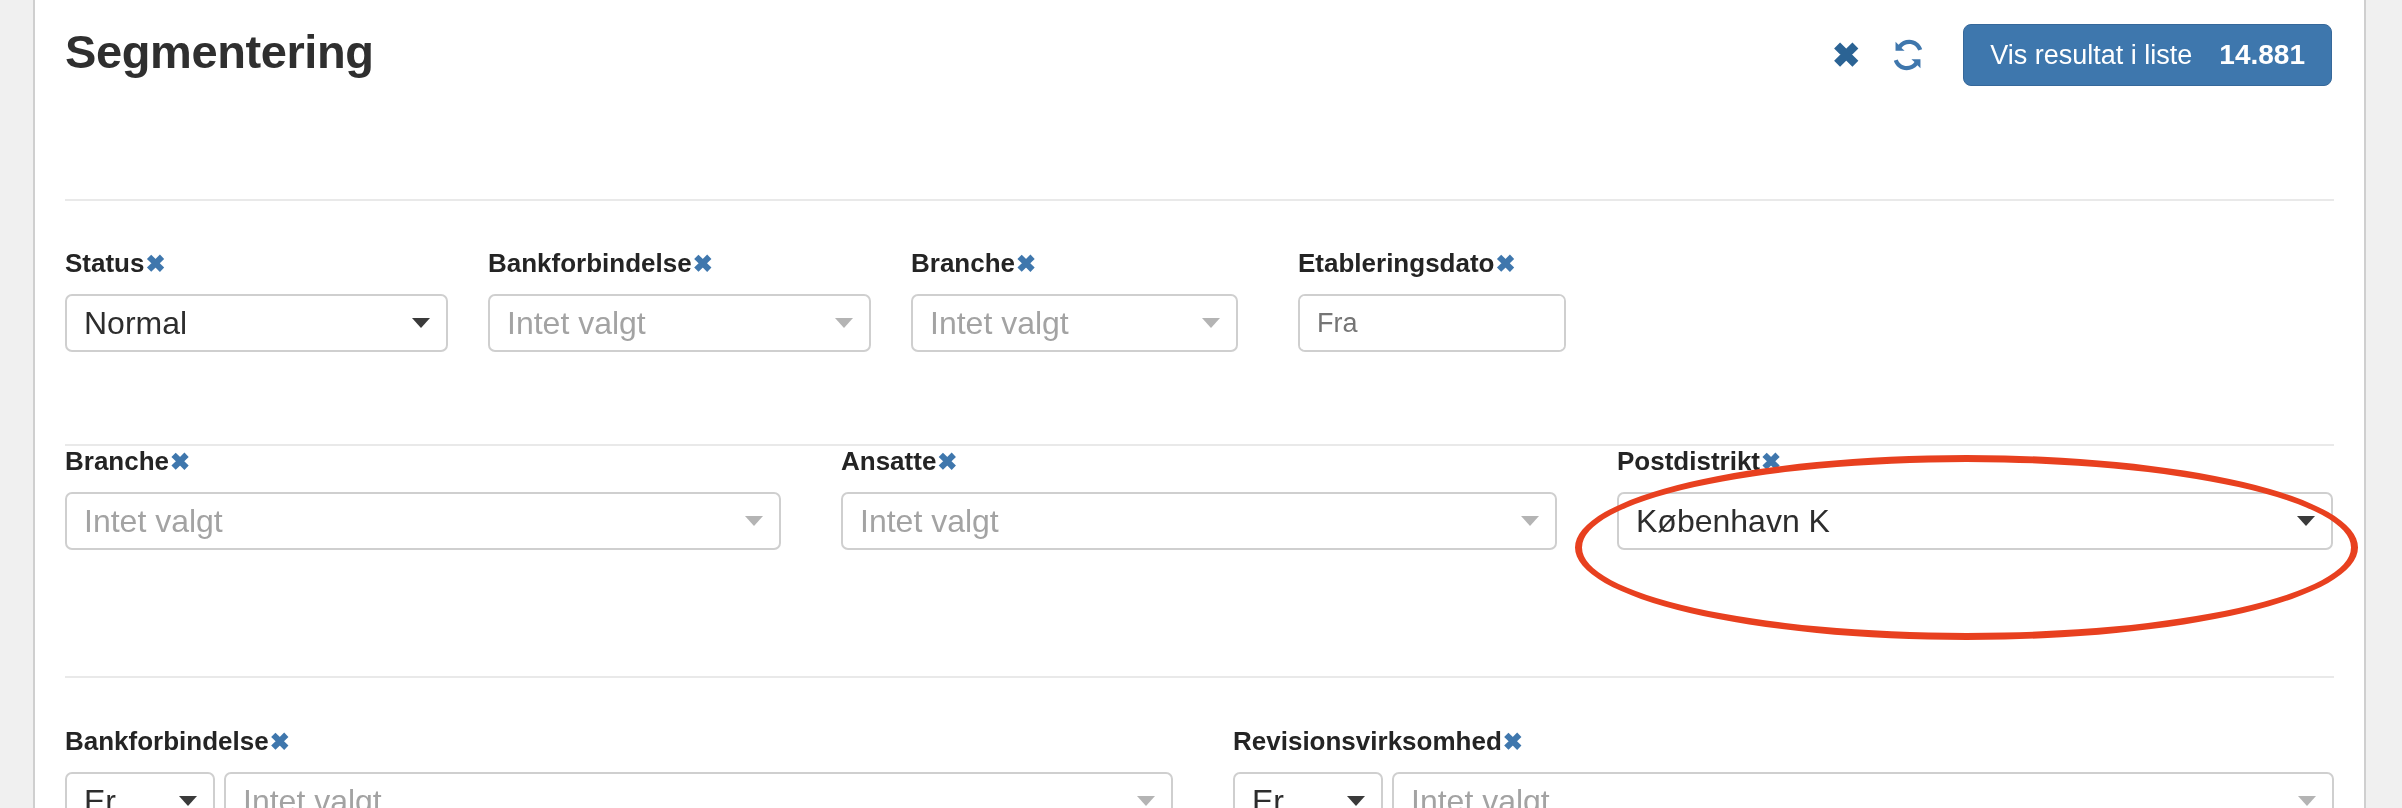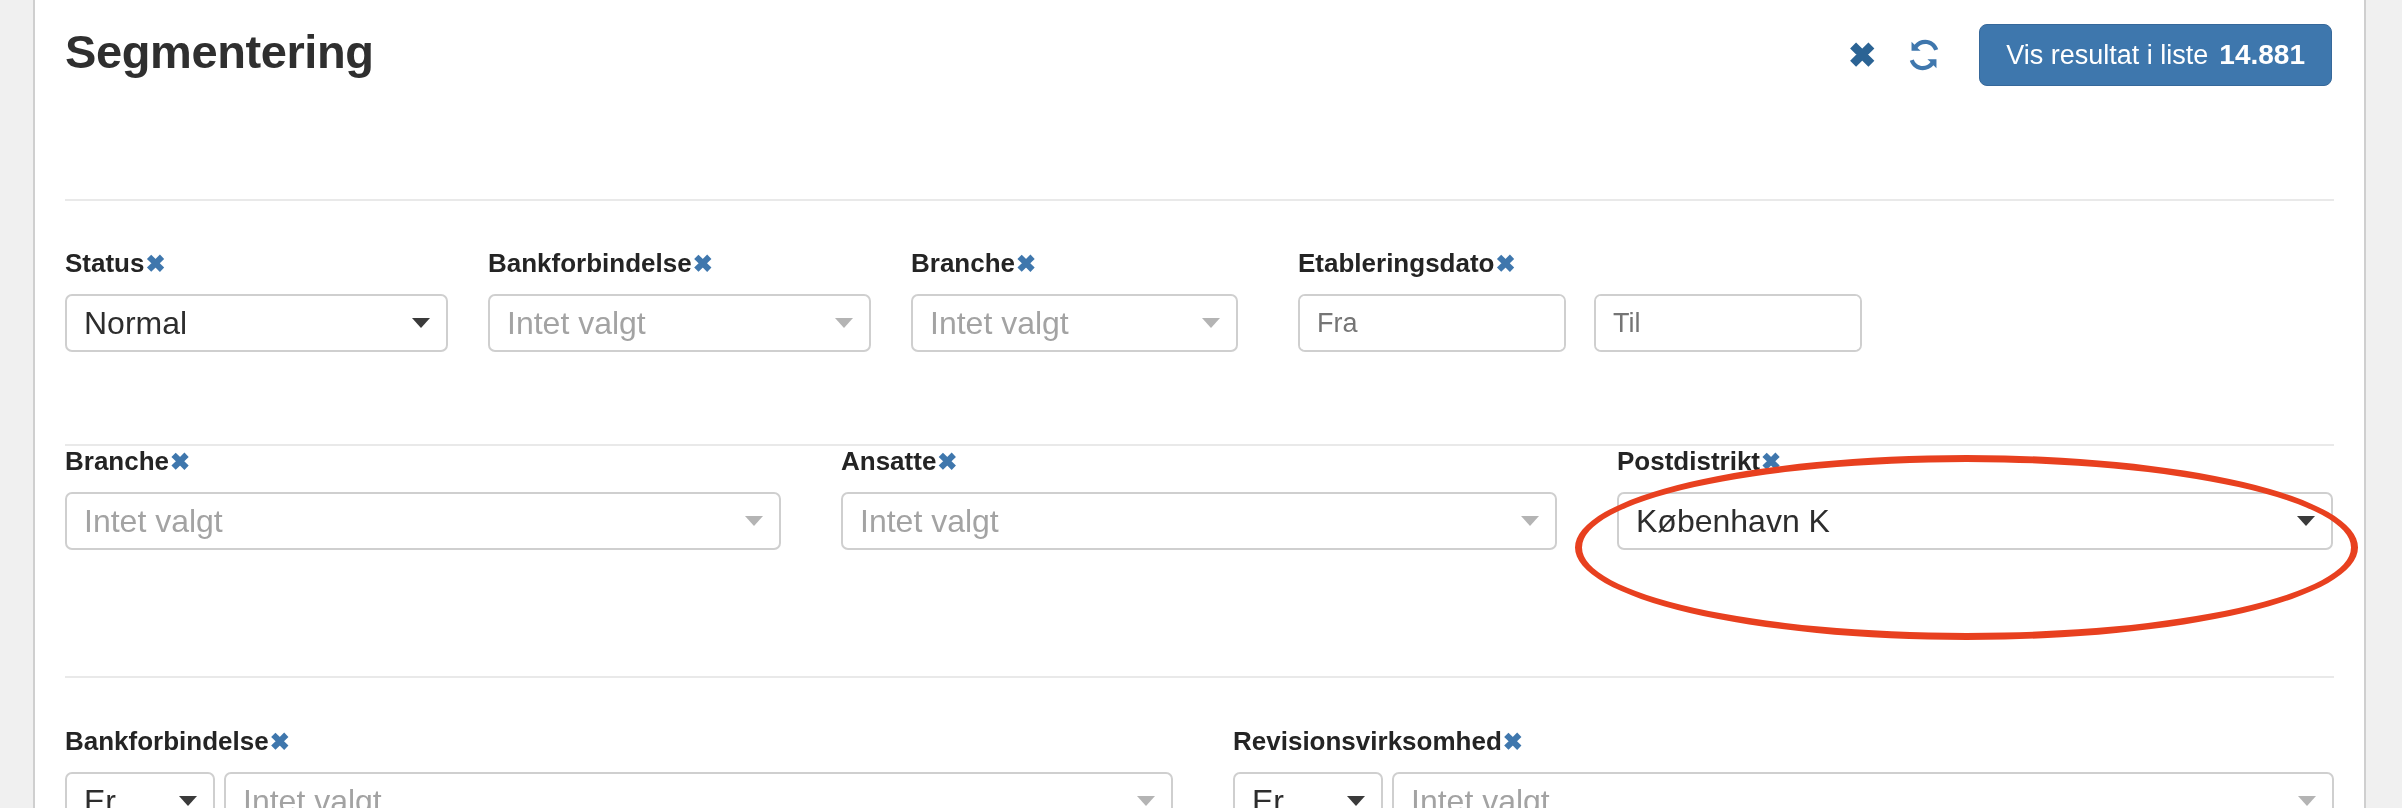--- a/index.html
+++ b/index.html
@@ -82,21 +82,21 @@
     height: 62px;
     padding: 0 26px;
     background: #3e77ad;
     border: 1px solid #36689a;
     border-radius: 8px;
     color: #ffffff;
     font-size: 27px;
     font-family: "Liberation Sans", sans-serif;
     display: flex;
     align-items: center;
-    gap: 11px;
+    gap: 27px;
     cursor: pointer;
     white-space: nowrap;
   }
   #result-button .count {
     font-weight: bold;
     font-size: 28px;
   }
 
   
   .divider {
@@ -271,31 +271,27 @@
           <span>Intet valgt</span>
           <span class="caret muted"></span>
         </div>
       </div>
 
       <div class="field" style="width:697px;">
         <div class="field-label">
           <span>Etableringsdato</span>
           <span class="label-x">✖</span>
         </div>
-        <div style="display:flex; gap:28px;">
+        <div style="display:flex; gap:12px;">
 
           <div class="date-group" style="width:268px;">
             <input class="date-input" type="text" placeholder="Fra" style="">
 
           </div>
 
-          <div class="date-group" style="width:268px;">
-            <input class="date-input" type="text" placeholder="Til" style="">
-
-          </div>
 
         </div>
       </div>
     </div>
 
     <div class="divider"></div>
 
     <div class="filter-row" id="row2">
 
       <div class="field" style="width:716px; margin-right:60px;">

